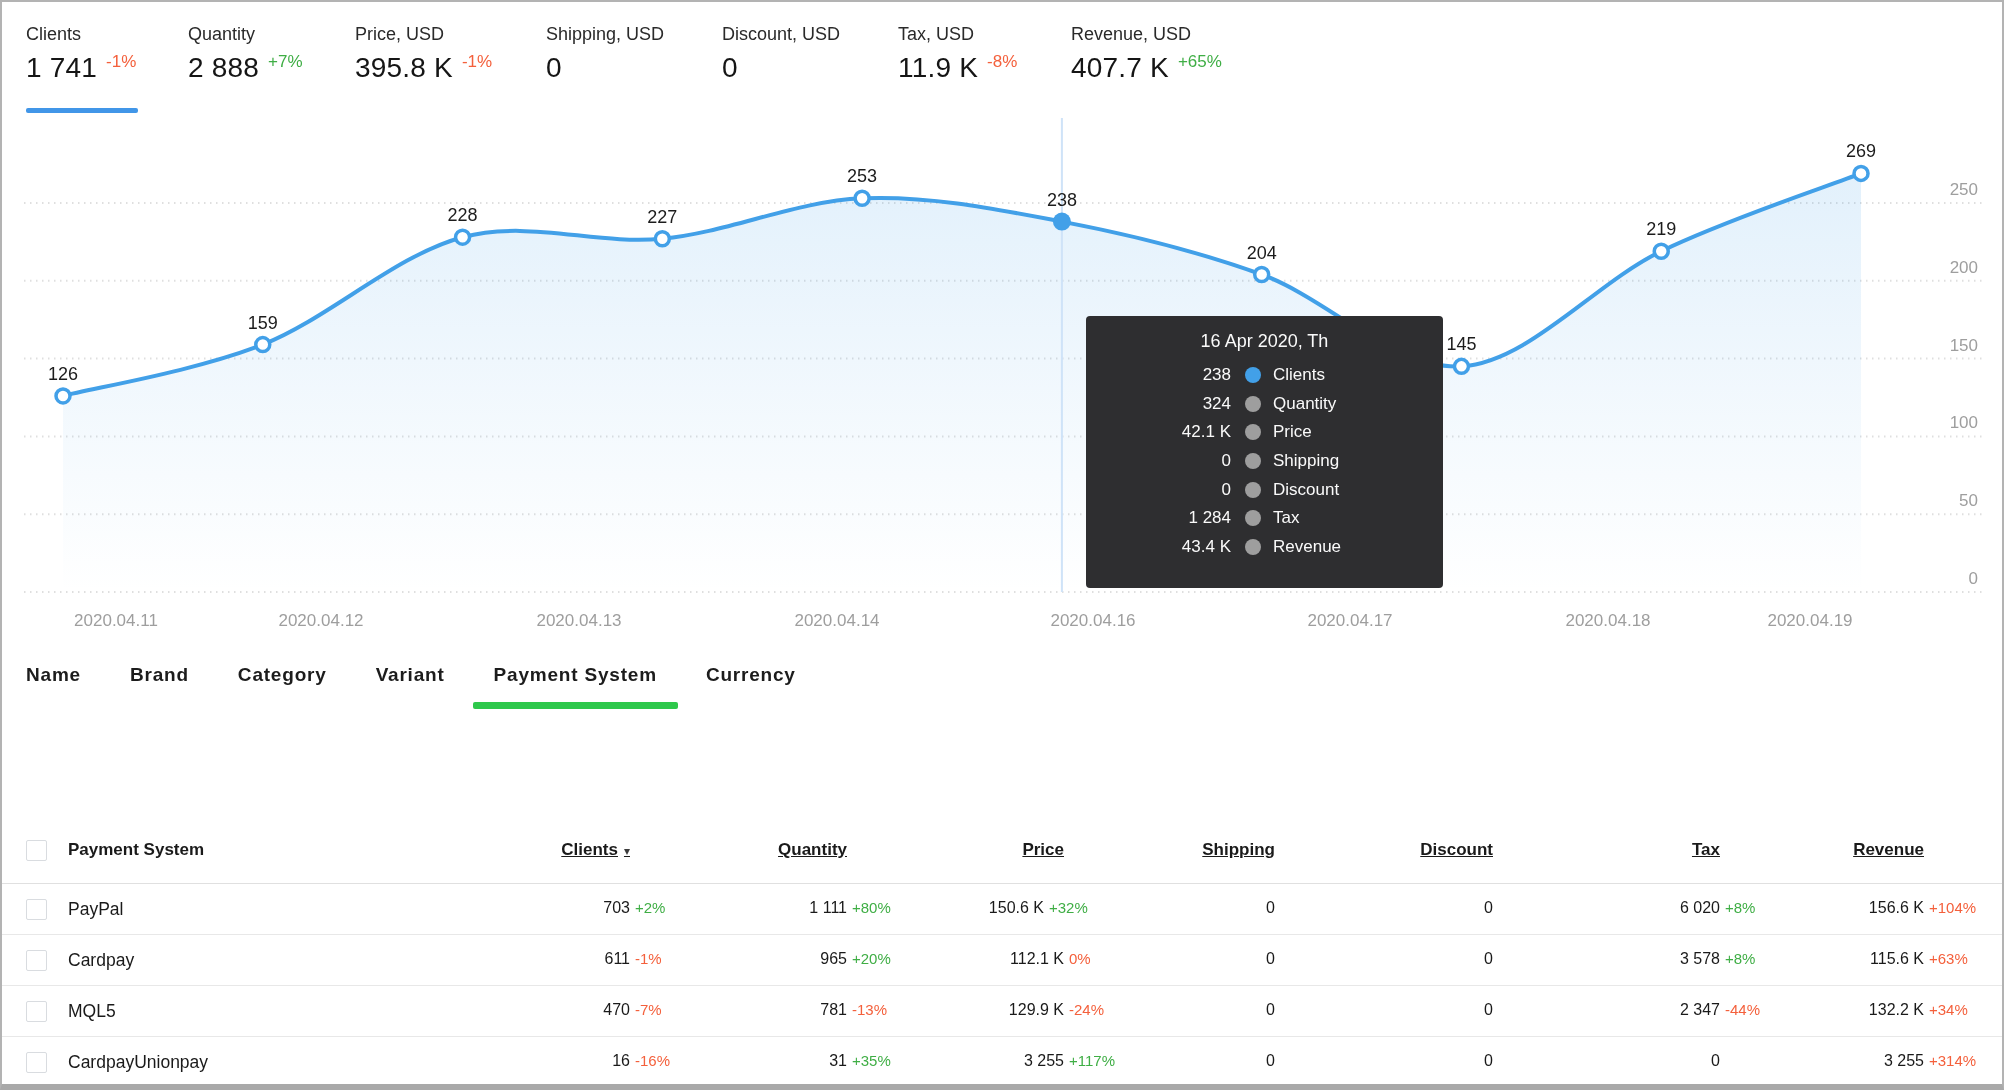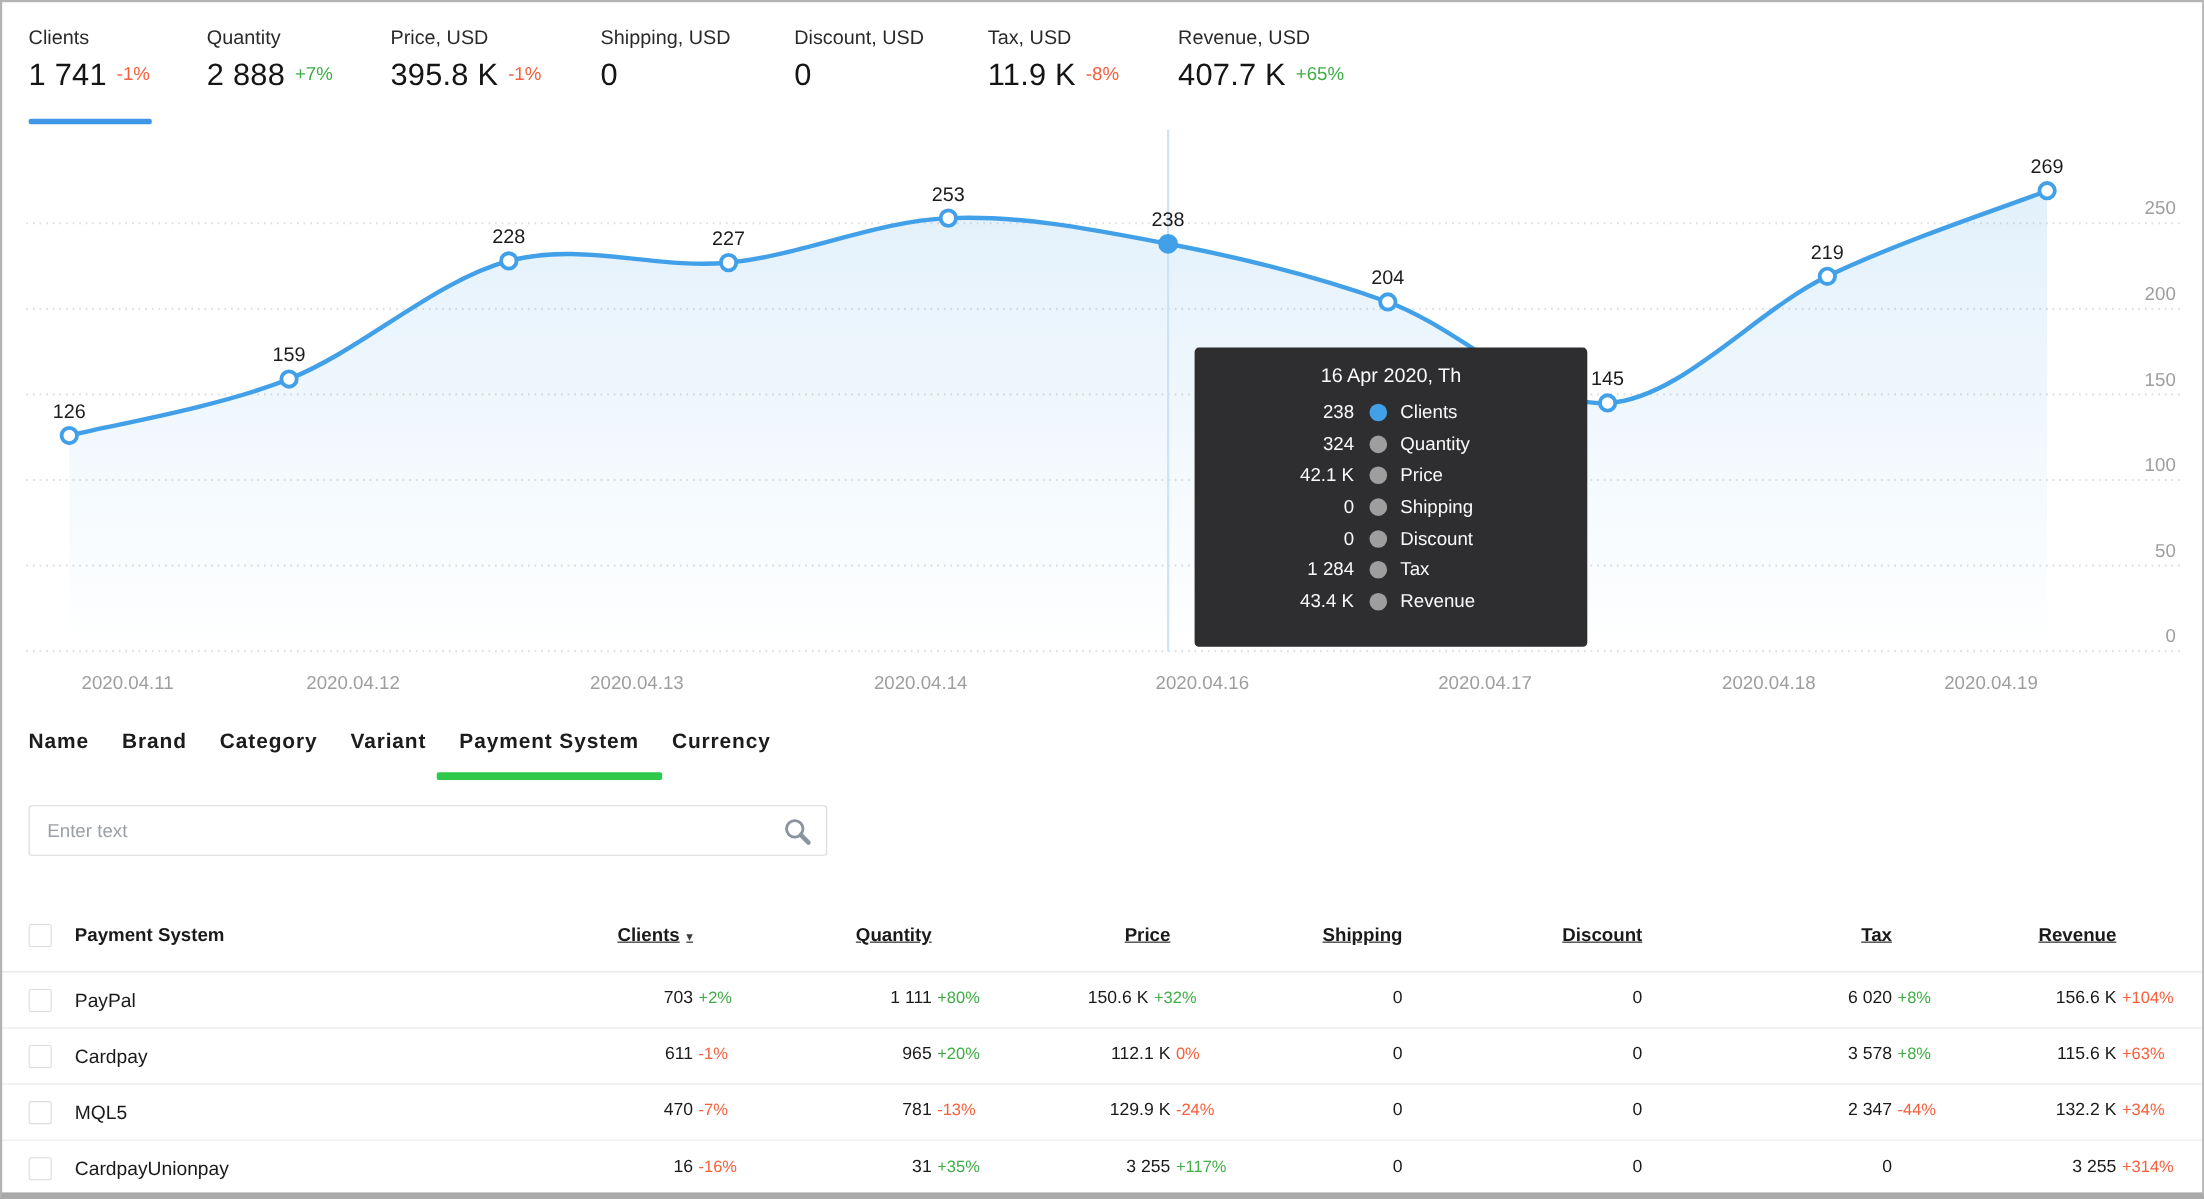--- a/index.html
+++ b/index.html
@@ -3,21 +3,21 @@
 <meta charset="utf-8">
 <style>
   html,body{margin:0;padding:0;background:#fff;}
   body{font-family:"Liberation Sans","DejaVu Sans",sans-serif;color:#1e1e1e;}
   #app{position:relative;width:2004px;height:1090px;background:#fff;overflow:hidden;}
   .frame{position:absolute;inset:0;border:2px solid #b3b3b3;border-bottom:6px solid #a9a9a9;pointer-events:none;z-index:60;}
 
   
   .kpi{position:absolute;top:24px;}
   .kpi-label{font-size:18px;color:#2a2a2a;margin-bottom:7px;}
-  .kpi-valrow{display:flex;align-items:center;}
+  .kpi-valrow{display:flex;align-items:flex-start;}
   .kpi-value{font-size:28px;color:#151515;letter-spacing:0.2px;}
   .kpi-delta{font-size:17px;margin-left:9px;}
   .kpi-underline{position:absolute;left:0;top:84px;width:112px;height:5px;border-radius:2px;}
 
   .pct-green{color:#3fae45;}
   .pct-red{color:#f4603c;}
 
   
   #chart{position:absolute;left:0;top:0;z-index:1;}
   #chart text{font-family:"Liberation Sans","DejaVu Sans",sans-serif;}
@@ -26,21 +26,21 @@
 
   
   .tooltip{position:absolute;left:1086px;top:316px;width:357px;height:272px;background:#2e2e30;border-radius:4px;z-index:5;color:#fafafa;}
   .tt-title{text-align:center;font-size:18px;margin-top:15px;margin-bottom:9px;}
   .tt-row{display:flex;align-items:center;height:28.6px;}
   .tt-val{width:145px;text-align:right;font-size:17px;}
   .tt-dot{width:16px;height:16px;border-radius:50%;margin-left:14px;margin-right:12px;flex:none;}
   .tt-label{font-size:17px;}
 
   
-  #tabs{position:absolute;left:26px;top:662px;display:flex;gap:30px;z-index:2;}
+  #tabs{position:absolute;left:26px;top:662px;display:flex;gap:49px;z-index:2;}
   .tab{position:relative;font-size:19px;font-weight:600;letter-spacing:0.8px;color:#1c1c1c;line-height:26px;cursor:pointer;}
   .tab-underline{position:absolute;left:-21px;right:-21px;top:40px;height:6.5px;border-radius:2px;}
 
   
   .search-box{position:absolute;left:26px;top:732px;width:726px;height:46px;border:1px solid #d9d9d9;border-radius:3px;box-sizing:border-box;z-index:2;background:#fff;}
   .search-box input{position:absolute;left:14px;top:0;width:620px;height:44px;border:none;outline:none;font-size:17px;color:#333;font-family:inherit;background:transparent;}
   .search-box input::placeholder{color:#9aa0a6;}
   .search-icon{position:absolute;right:12px;top:9px;}
 
   
@@ -210,27 +210,20 @@
 
   <div id="tabs">
       <div class="tab"><span>Name</span></div>
       <div class="tab"><span>Brand</span></div>
       <div class="tab"><span>Category</span></div>
       <div class="tab"><span>Variant</span></div>
       <div class="tab active"><span>Payment System</span><div class="tab-underline" style="background:#2ec84b"></div></div>
       <div class="tab"><span>Currency</span></div>
     </div>
 
-  <div class="search-box">
-    <input type="text" placeholder="Enter text" style="">
-    <svg class="search-icon" width="28" height="28" viewBox="0 0 28 28">
-      <circle cx="11.5" cy="11.5" r="7.5" fill="none" stroke="#8b93a0" stroke-width="2.6"></circle>
-      <line x1="17" y1="17" x2="24" y2="24" stroke="#8b93a0" stroke-width="4" stroke-linecap="round"></line>
-    </svg>
-  </div>
 
   <div id="table">
       <div class="thead">
         <div class="cbox"></div>
         <div class="name-cell">Payment System</div>
         <div class="num-cell" style="left:410px">
           <span class="num-val">Clients<span class="sort-arrow">▾</span></span>
           <span class="num-pct"></span>
         </div>
         <div class="num-cell" style="left:627px">

